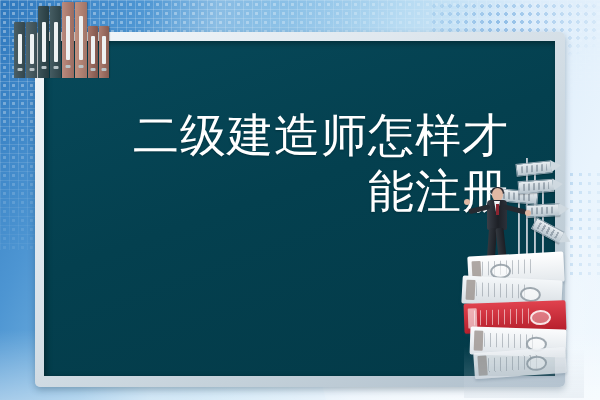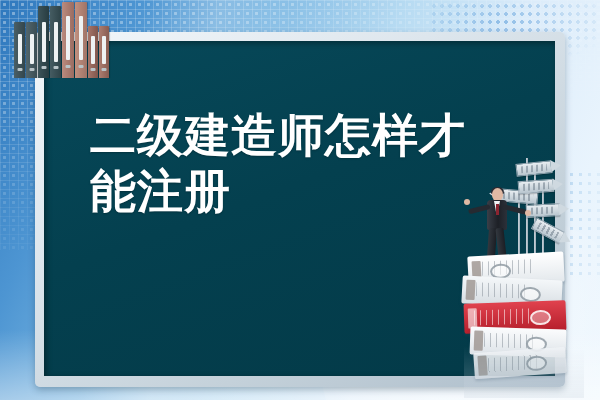--- a/index.html
+++ b/index.html
@@ -133,27 +133,27 @@
     background-image: linear-gradient(160deg, #07495a 0%, #04404f 45%, #033a48 100%);
     box-shadow: inset 2px 2px 6px rgba(0,0,0,0.38);
     overflow: hidden;
   }
 
   .board-title {
     position: absolute;
     left: 0;
     right: 0;
     top: 66px;
-    text-align: left;
+    text-align: right;
     color: #ffffff;
     font-family: "DejaVu Sans", "Liberation Sans", sans-serif;
     font-size: 46px;
     line-height: 56px;
     letter-spacing: 1px;
-    font-weight: 700;
+    font-weight: 400;
     text-shadow: 0 1px 2px rgba(0,0,0,0.25);
     padding: 0 46px;
     white-space: pre-line;
   }
 
   
   .binders-tl {
     position: absolute;
     left: 14px;
     top: 0px;

